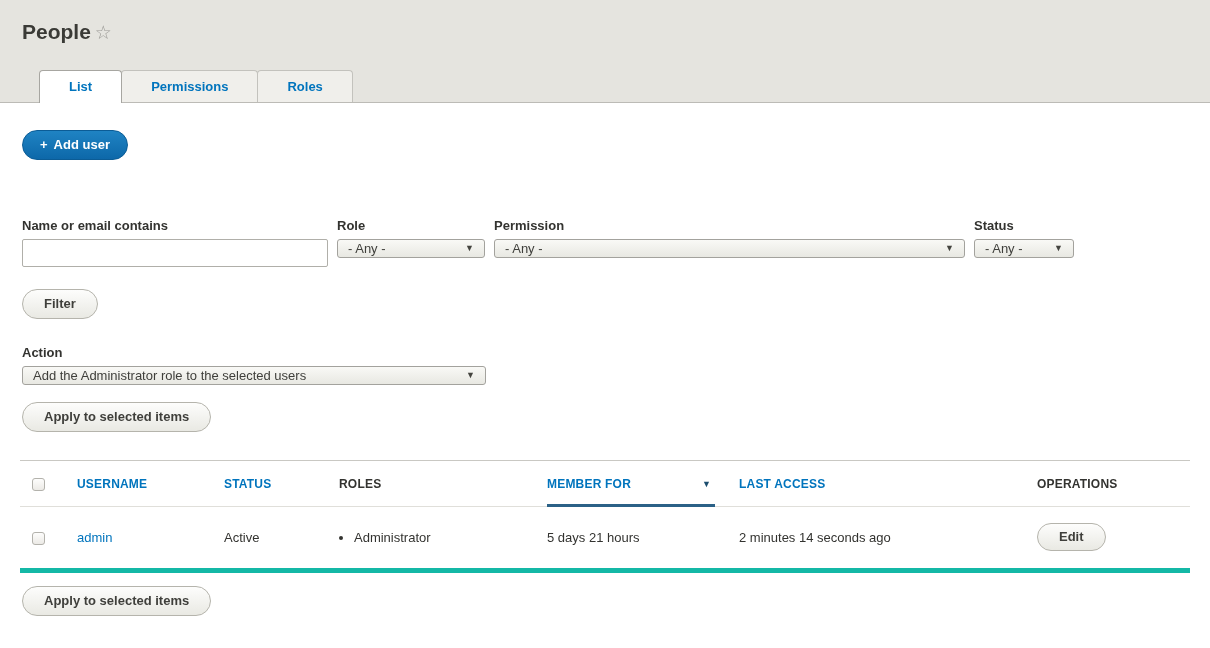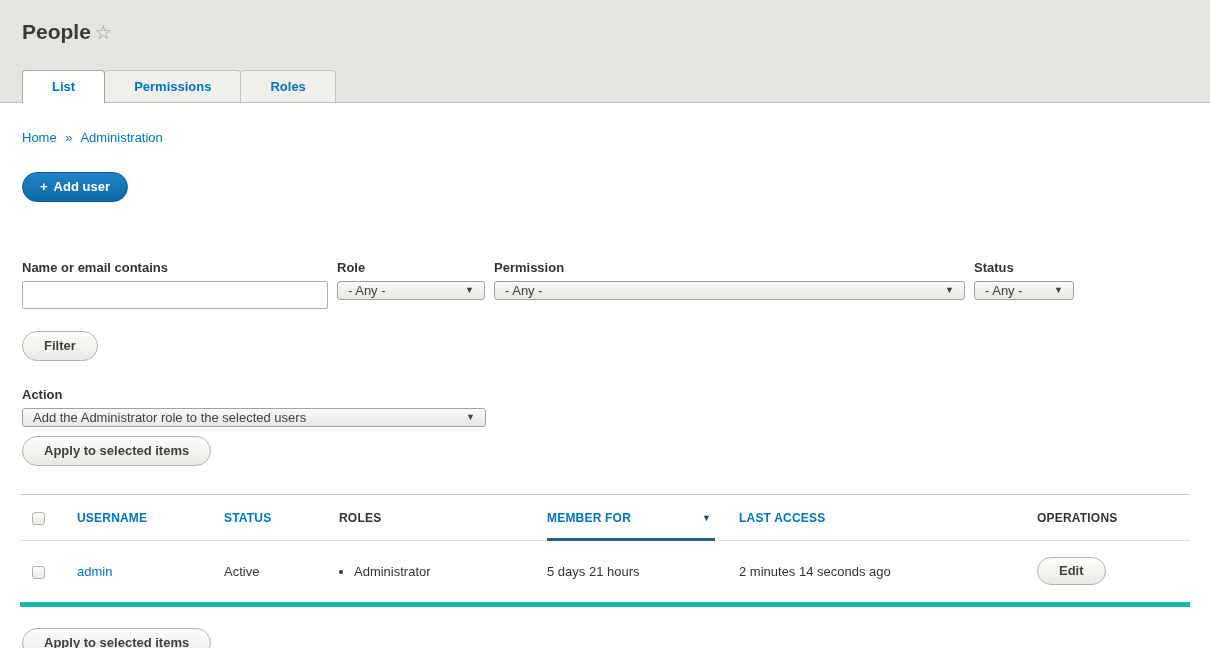--- a/index.html
+++ b/index.html
@@ -13,21 +13,21 @@
   
   .page-header {
     position:relative; height:103px; background:#e5e4df;
     border-bottom:1px solid #bcbbb6;
   }
   .page-title {
     margin:0; padding:20px 0 0 22px; font-size:21px; font-weight:bold; color:#3a3a36;
     display:flex; align-items:center; gap:4px;
   }
   .star-icon { font-size:19px; font-weight:normal; color:#9a9995; line-height:1; }
-  .tabs { position:absolute; left:22px; bottom:0; display:flex; align-items:flex-end; }
+  .tabs { position:absolute; left:39px; bottom:0; display:flex; align-items:flex-end; }
   .tab {
     display:inline-block; text-decoration:none; font-weight:bold; color:#0074bd;
     background:#f0efeb; border:1px solid #c3c2bd; border-bottom:none;
     border-radius:4px 4px 0 0; padding:8px 29px; margin-right:-1px; cursor:pointer;
   }
   .tab.active {
     background:#fff; border-color:#a7a6a1; margin-bottom:-1px; padding-bottom:9px;
     position:relative; z-index:2;
   }
 
@@ -62,28 +62,28 @@
   .select {
     height:19px; border:1px solid #a3a29d; border-radius:3px;
     background:linear-gradient(#f9f9f6,#e8e8e2);
     display:flex; align-items:center; justify-content:space-between;
     padding:0 10px; color:#3f3f3b; cursor:pointer;
   }
   .caret-icon { font-size:9px; color:#44443f; line-height:1; }
   .filter-btn { margin:22px 0 0 22px; }
 
   
-  .action-section { margin:26px 0 0 22px; }
+  .action-section { margin:26px 0 8px 22px; }
   .action-section .label { font-weight:bold; margin-bottom:6px; }
   .action-select { width:464px; }
   .apply-btn { margin:9px 0 0 22px; }
 
   
   table.users {
-    margin:28px 20px 8px 20px; width:1170px; border-collapse:collapse;
+    margin:28px 20px 0 20px; width:1170px; border-collapse:collapse;
     border-top:1px solid #c9c8c3;
   }
   table.users th {
     text-align:left; font-size:12px; font-weight:bold; letter-spacing:0.2px;
     padding:16px 12px 15px; border-bottom:1px solid #e0dfda; white-space:nowrap;
   }
   table.users th a { color:#0074bd; text-decoration:none; }
   table.users th.plain { color:#333330; }
   th.member-for { position:relative; }
   th.member-for a { color:#1c4d6e; }
@@ -121,25 +121,20 @@
       <span>People</span>
       <span class="star-icon">☆</span>
     </h1>
     <nav class="tabs">
       <a class="tab active">List</a>
       <a class="tab">Permissions</a>
       <a class="tab">Roles</a>
     </nav>
   </header>
 
-  <div class="breadcrumb">
-    <a>Home</a>
-    <span class="sep">»</span>
-    <a>Administration</a>
-  </div>
 
   <button class="btn-primary">
     <span class="plus-icon">+</span>
     <span>Add user</span>
   </button>
 
   <div class="filter-row">
     <div class="form-item w-name">
       <label>Name or email contains</label>
       <input class="text-input" type="text" value="" style="">

